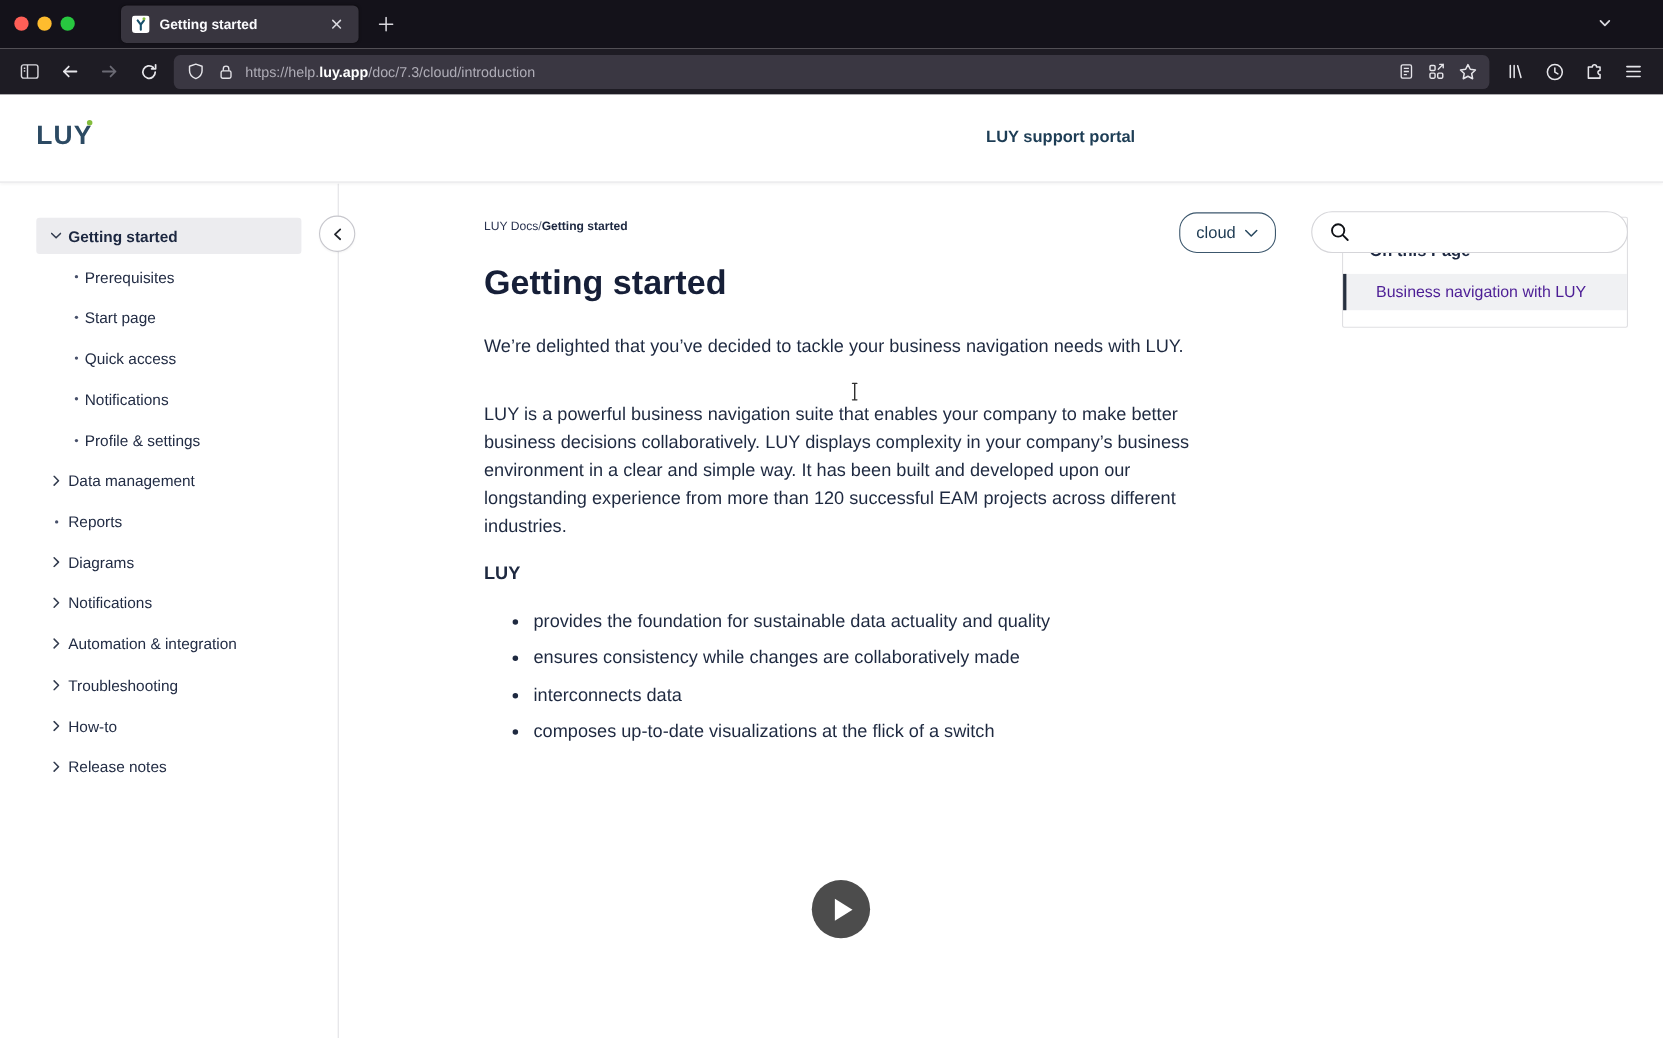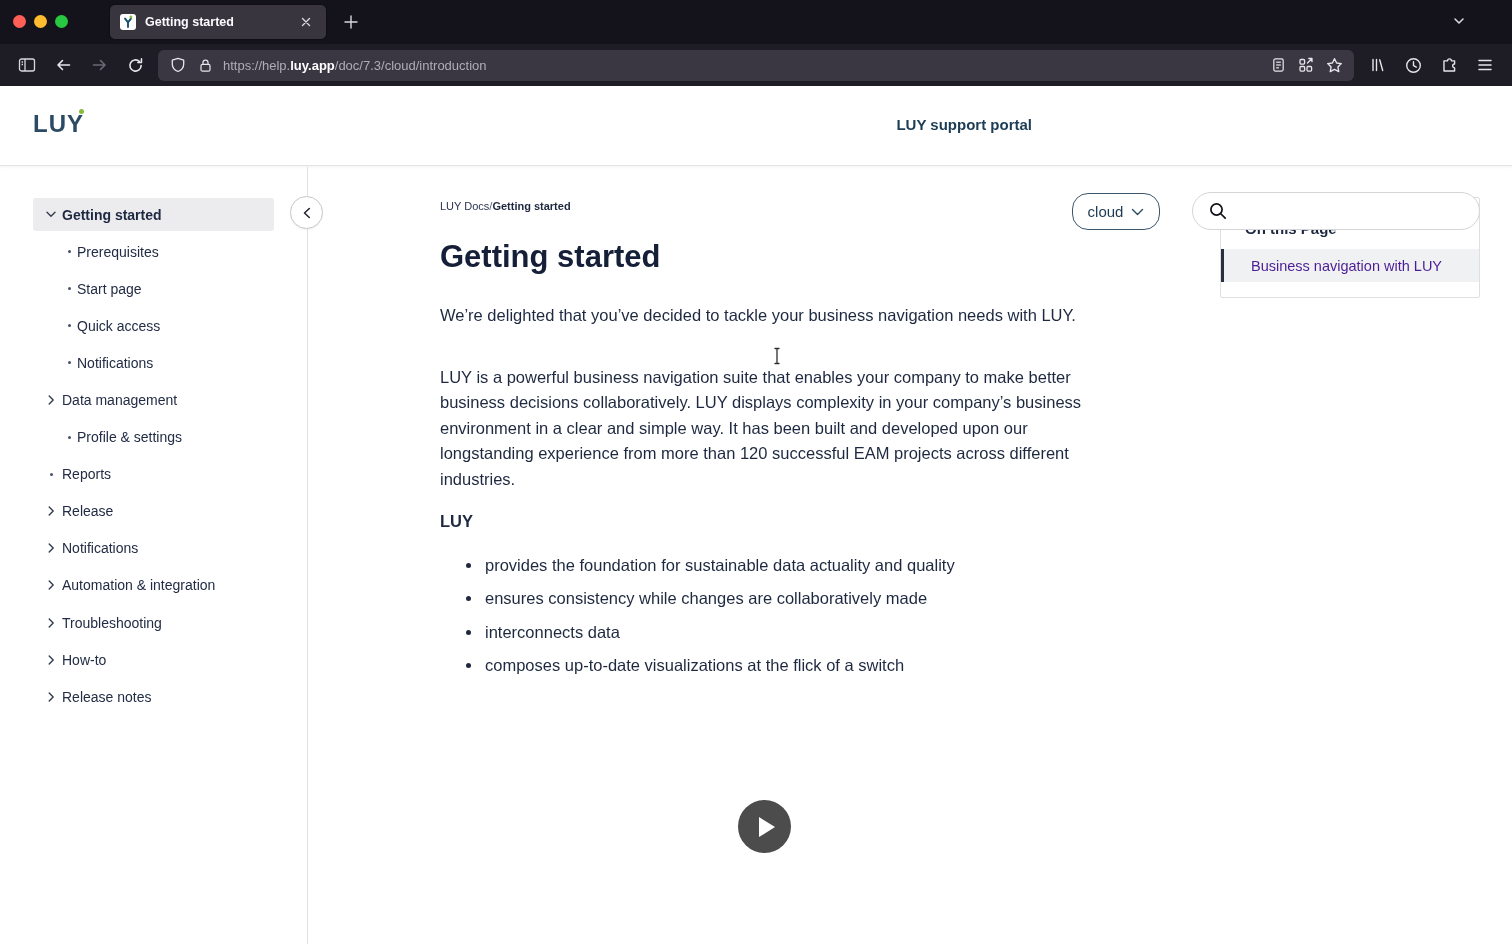--- a/index.html
+++ b/index.html
@@ -278,48 +278,48 @@
             <span class="dot-marker"></span>
           </span>
         <span class="lbl">Quick access</span>
       </div>
       <div class="nav-row sub">
         <span class="marker">
             <span class="dot-marker"></span>
           </span>
         <span class="lbl">Notifications</span>
       </div>
+      <div class="nav-row sub">
+        <span class="marker">
+            <span class="dot-marker"></span>
+          </span>
+        <span class="lbl">Profile &amp; settings</span>
+      </div>
+
       <div class="nav-row">
         <span class="marker">
           <svg width="7" height="10" viewBox="0 0 7 10" fill="none" stroke="#333c4f" stroke-width="1.4" stroke-linecap="round" stroke-linejoin="round">
               <path d="M1.2 1 l4 4 -4 4"></path>
             </svg>
         </span>
         <span class="lbl">Data management</span>
       </div>
-
-      <div class="nav-row sub">
-        <span class="marker">
-            <span class="dot-marker"></span>
-          </span>
-        <span class="lbl">Profile &amp; settings</span>
-      </div>
       <div class="nav-row">
         <span class="marker">
             <span class="dot-marker"></span>
           </span>
         <span class="lbl">Reports</span>
       </div>
       <div class="nav-row">
         <span class="marker">
           <svg width="7" height="10" viewBox="0 0 7 10" fill="none" stroke="#333c4f" stroke-width="1.4" stroke-linecap="round" stroke-linejoin="round">
               <path d="M1.2 1 l4 4 -4 4"></path>
             </svg>
         </span>
-        <span class="lbl">Release</span>
+        <span class="lbl">Diagrams</span>
       </div>
       <div class="nav-row">
         <span class="marker">
           <svg width="7" height="10" viewBox="0 0 7 10" fill="none" stroke="#333c4f" stroke-width="1.4" stroke-linecap="round" stroke-linejoin="round">
               <path d="M1.2 1 l4 4 -4 4"></path>
             </svg>
         </span>
         <span class="lbl">Notifications</span>
       </div>
       <div class="nav-row">

